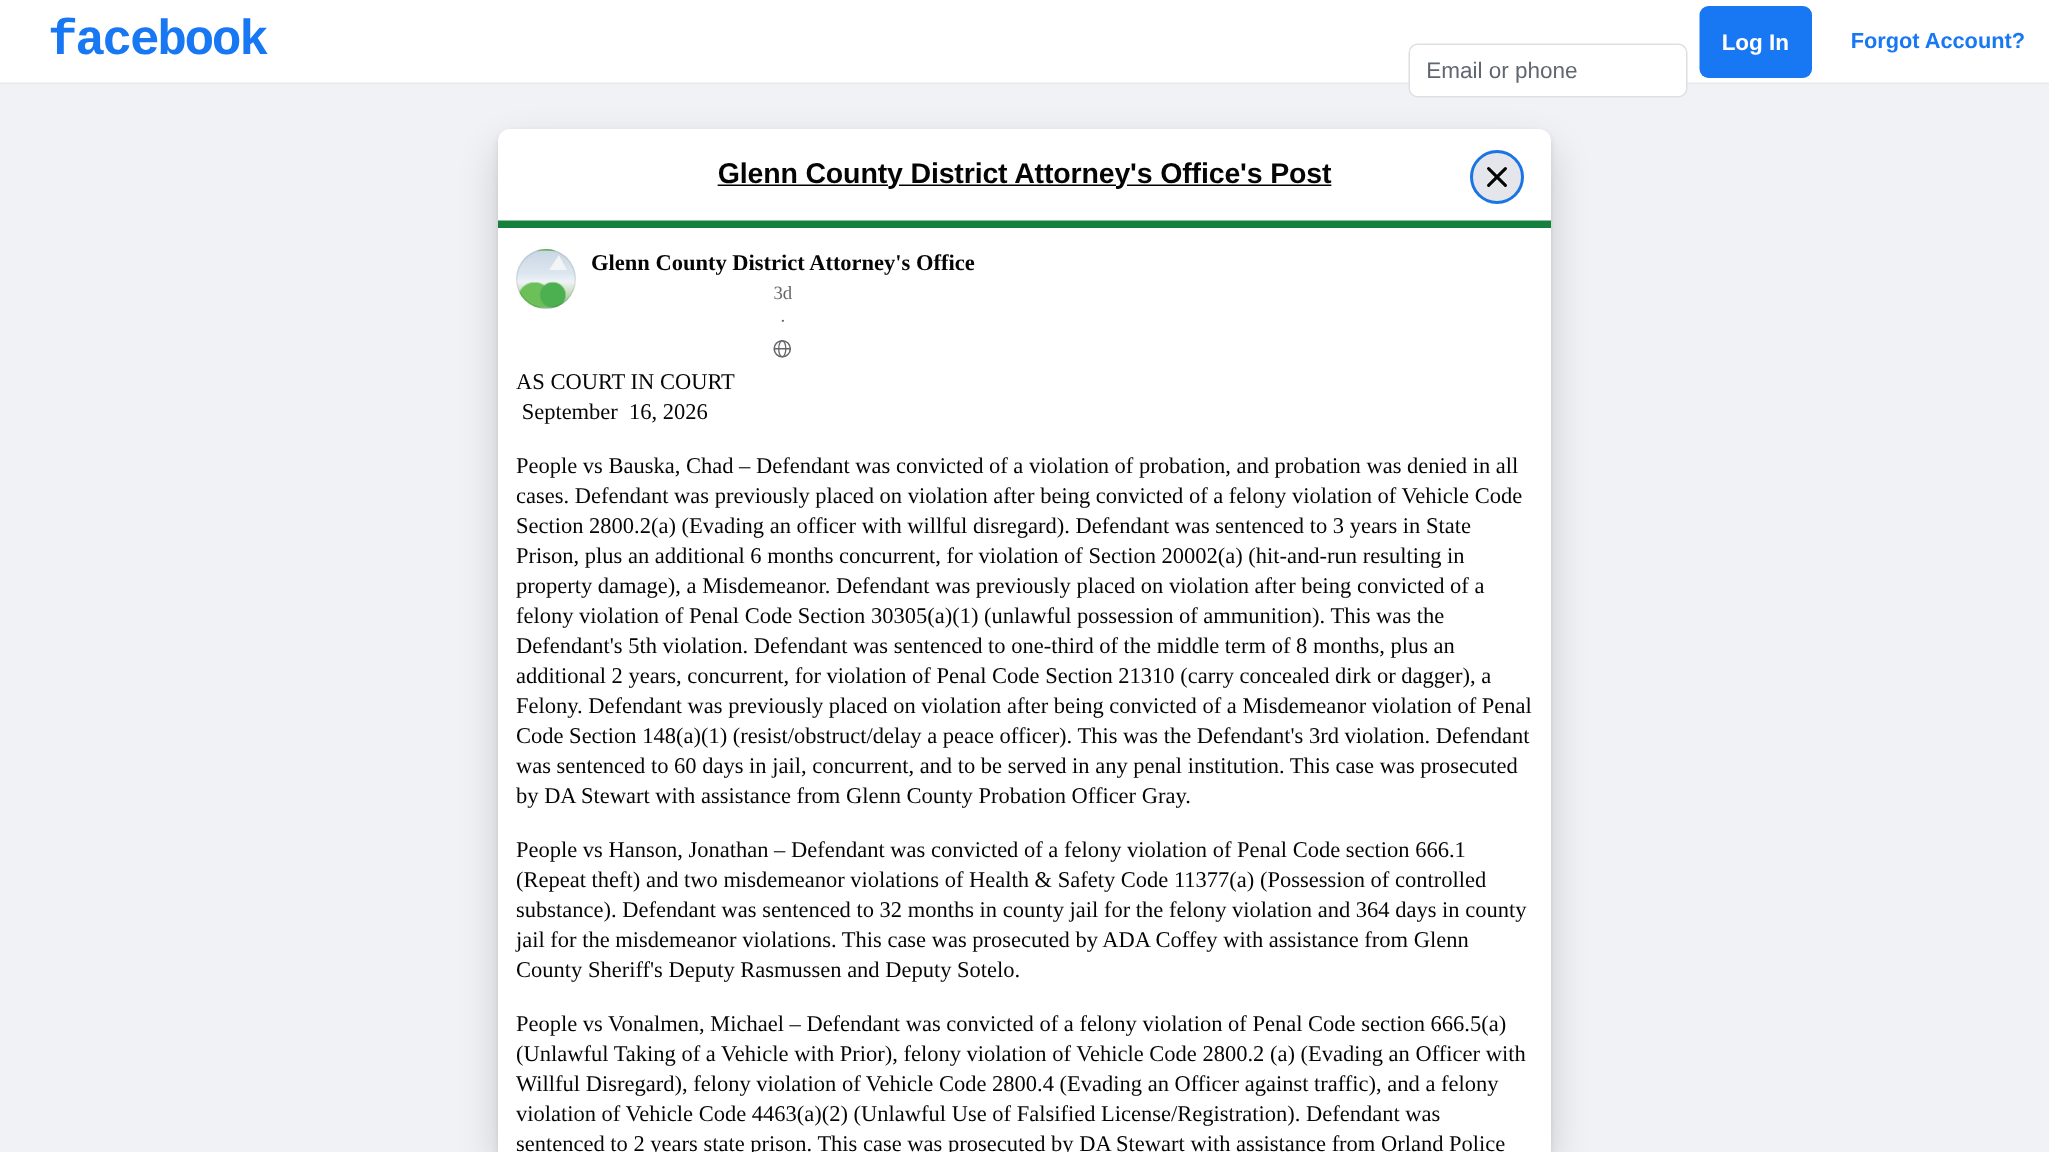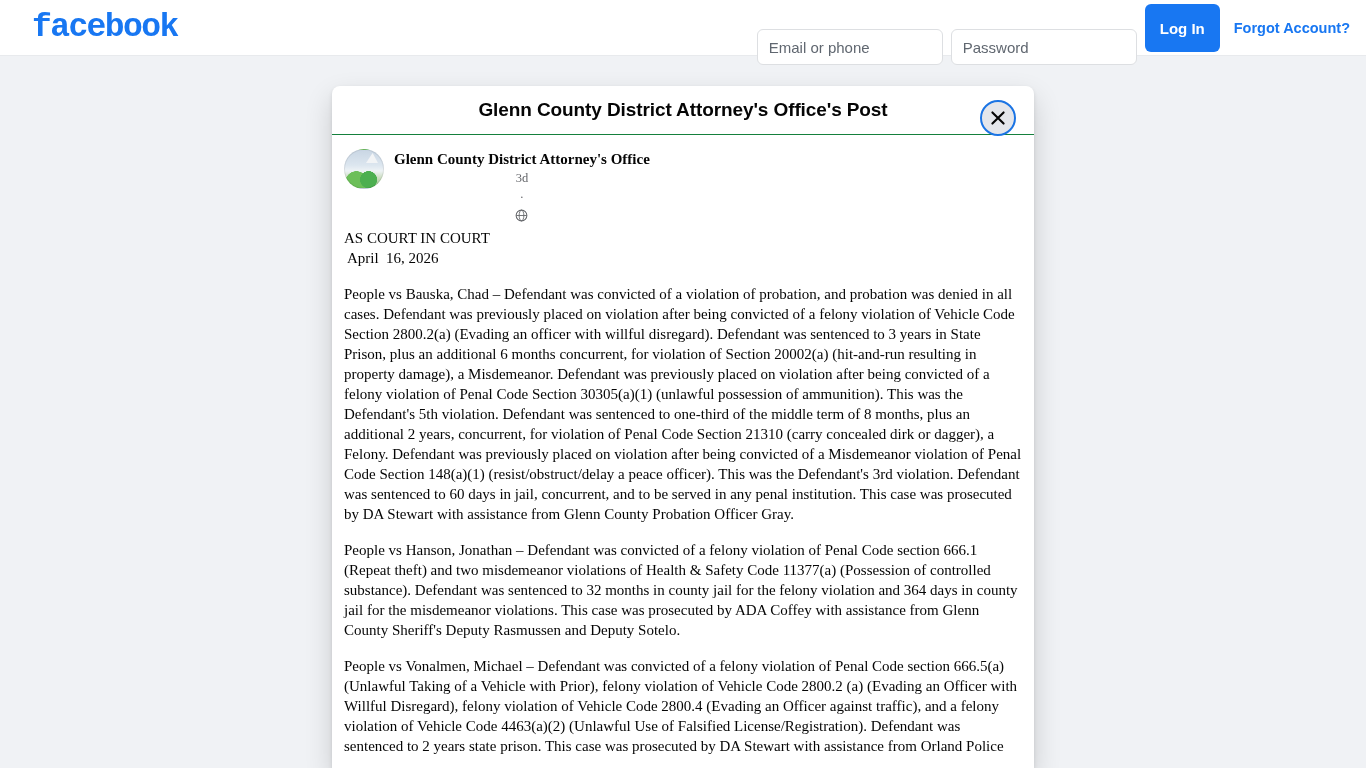--- a/index.html
+++ b/index.html
@@ -54,44 +54,44 @@
     background: #1877f2;
     color: #ffffff;
     border: none;
     border-radius: 6px;
     font-size: 15px;
     font-weight: bold;
     font-family: "Liberation Sans", sans-serif;
     cursor: pointer;
   }
   #forgot-link {
-    margin-left: 6px;
+    margin-left: 18px;
     color: #1877f2;
     font-size: 14.5px;
     font-weight: bold;
     text-decoration: none;
     cursor: pointer;
     white-space: nowrap;
   }
 
   
   #modal {
     position: absolute;
     left: 332px; top: 86px;
     width: 702px; height: 682px;
     background: #ffffff;
     border-radius: 8px 8px 0 0;
     box-shadow: 0 12px 28px rgba(0,0,0,0.16), 0 2px 4px rgba(0,0,0,0.10);
     overflow: hidden;
   }
   #modal-header {
     position: relative;
-    height: 49px;
-    border-bottom: 1px solid #15803d;
-    display: flex; align-items: center; justify-content: center;
+    height: 66px;
+    border-bottom: 5px solid #15803d;
+    display: flex; align-items: center; justify-content: center; text-decoration: underline;
   }
   #modal-title {
     font-size: 19px;
     font-weight: bold;
     color: #050505;
     letter-spacing: -0.1px;
   }
   #close-btn {
     position: absolute;
     right: 18px; top: 14px;
@@ -170,21 +170,20 @@
   #post-text p.no-gap { margin-bottom: 0; }
 </style>
 </head>
 <body>
 
 <div id="topbar">
   <div id="fb-logo">facebook</div>
 
   <div id="login-area">
     <input class="login-input" type="text" placeholder="Email or phone" style="">
-    <input class="login-input" type="password" placeholder="Password" style="">
     <button id="login-btn">Log In</button>
     <a id="forgot-link" href="#">Forgot Account?</a>
   </div>
 </div>
 
 <div id="modal">
 
   <div id="modal-header">
     <div id="modal-title">Glenn County District Attorney's Office's Post</div>
     <div id="close-btn" role="button" aria-label="Close">
@@ -212,21 +211,21 @@
           </span>
         </div>
       </div>
     </div>
 
     <div id="post-text">
       <p class="no-gap">
         <span class="heading-line">AS COURT IN COURT</span>
       </p>
       <p>
-        <span class="heading-line"> April  16, 2026</span>
+        <span class="heading-line"> September  16, 2026</span>
       </p>
       <p>People vs Bauska, Chad – Defendant was convicted of a violation of probation, and probation was denied in all cases. Defendant was previously placed on violation after being convicted of a felony violation of Vehicle Code Section 2800.2(a) (Evading an officer with willful disregard). Defendant was sentenced to 3 years in State Prison, plus an additional 6 months concurrent, for violation of Section 20002(a) (hit-and-run resulting in property damage), a Misdemeanor. Defendant was previously placed on violation after being convicted of a felony violation of Penal Code Section 30305(a)(1) (unlawful possession of ammunition). This was the Defendant's 5th violation. Defendant was sentenced to one-third of the middle term of 8 months, plus an additional 2 years, concurrent, for violation of Penal Code Section 21310 (carry concealed dirk or dagger), a Felony. Defendant was previously placed on violation after being convicted of a Misdemeanor violation of Penal Code Section 148(a)(1) (resist/obstruct/delay a peace officer). This was the Defendant's 3rd violation. Defendant was sentenced to 60 days in jail, concurrent, and to be served in any penal institution. This case was prosecuted by DA Stewart with assistance from Glenn County Probation Officer Gray.</p>
       <p>People vs Hanson, Jonathan – Defendant was convicted of a felony violation of Penal Code section 666.1 (Repeat theft) and two misdemeanor violations of Health &amp; Safety Code 11377(a) (Possession of controlled substance). Defendant was sentenced to 32 months in county jail for the felony violation and 364 days in county jail for the misdemeanor violations. This case was prosecuted by ADA Coffey with assistance from Glenn County Sheriff's Deputy Rasmussen and Deputy Sotelo.</p>
       <p>People vs Vonalmen, Michael – Defendant was convicted of a felony violation of Penal Code section 666.5(a) (Unlawful Taking of a Vehicle with Prior), felony violation of Vehicle Code 2800.2 (a) (Evading an Officer with Willful Disregard), felony violation of Vehicle Code 2800.4 (Evading an Officer against traffic), and a felony violation of Vehicle Code 4463(a)(2) (Unlawful Use of Falsified License/Registration). Defendant was sentenced to 2 years state prison. This case was prosecuted by DA Stewart with assistance from Orland Police Officer Martindale.</p>
 
     </div>
 
   </div>
 </div>
 

